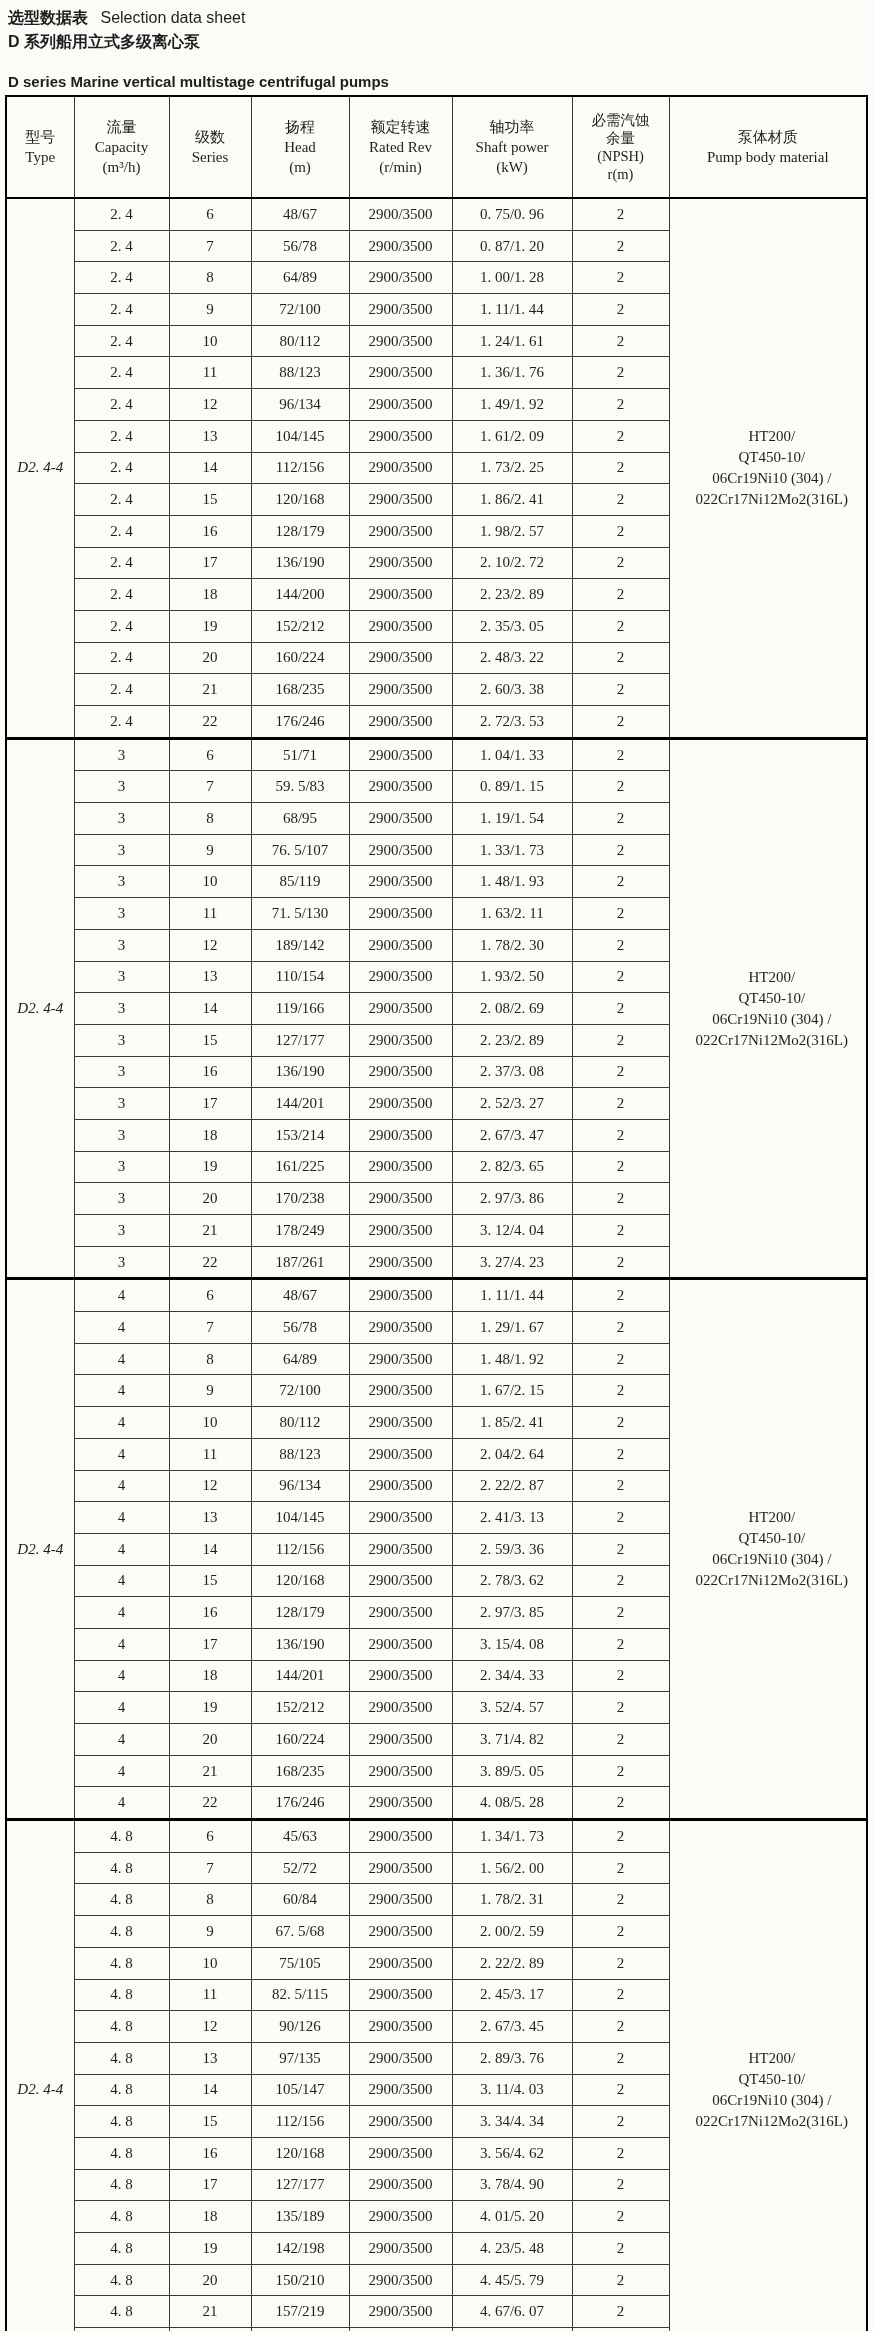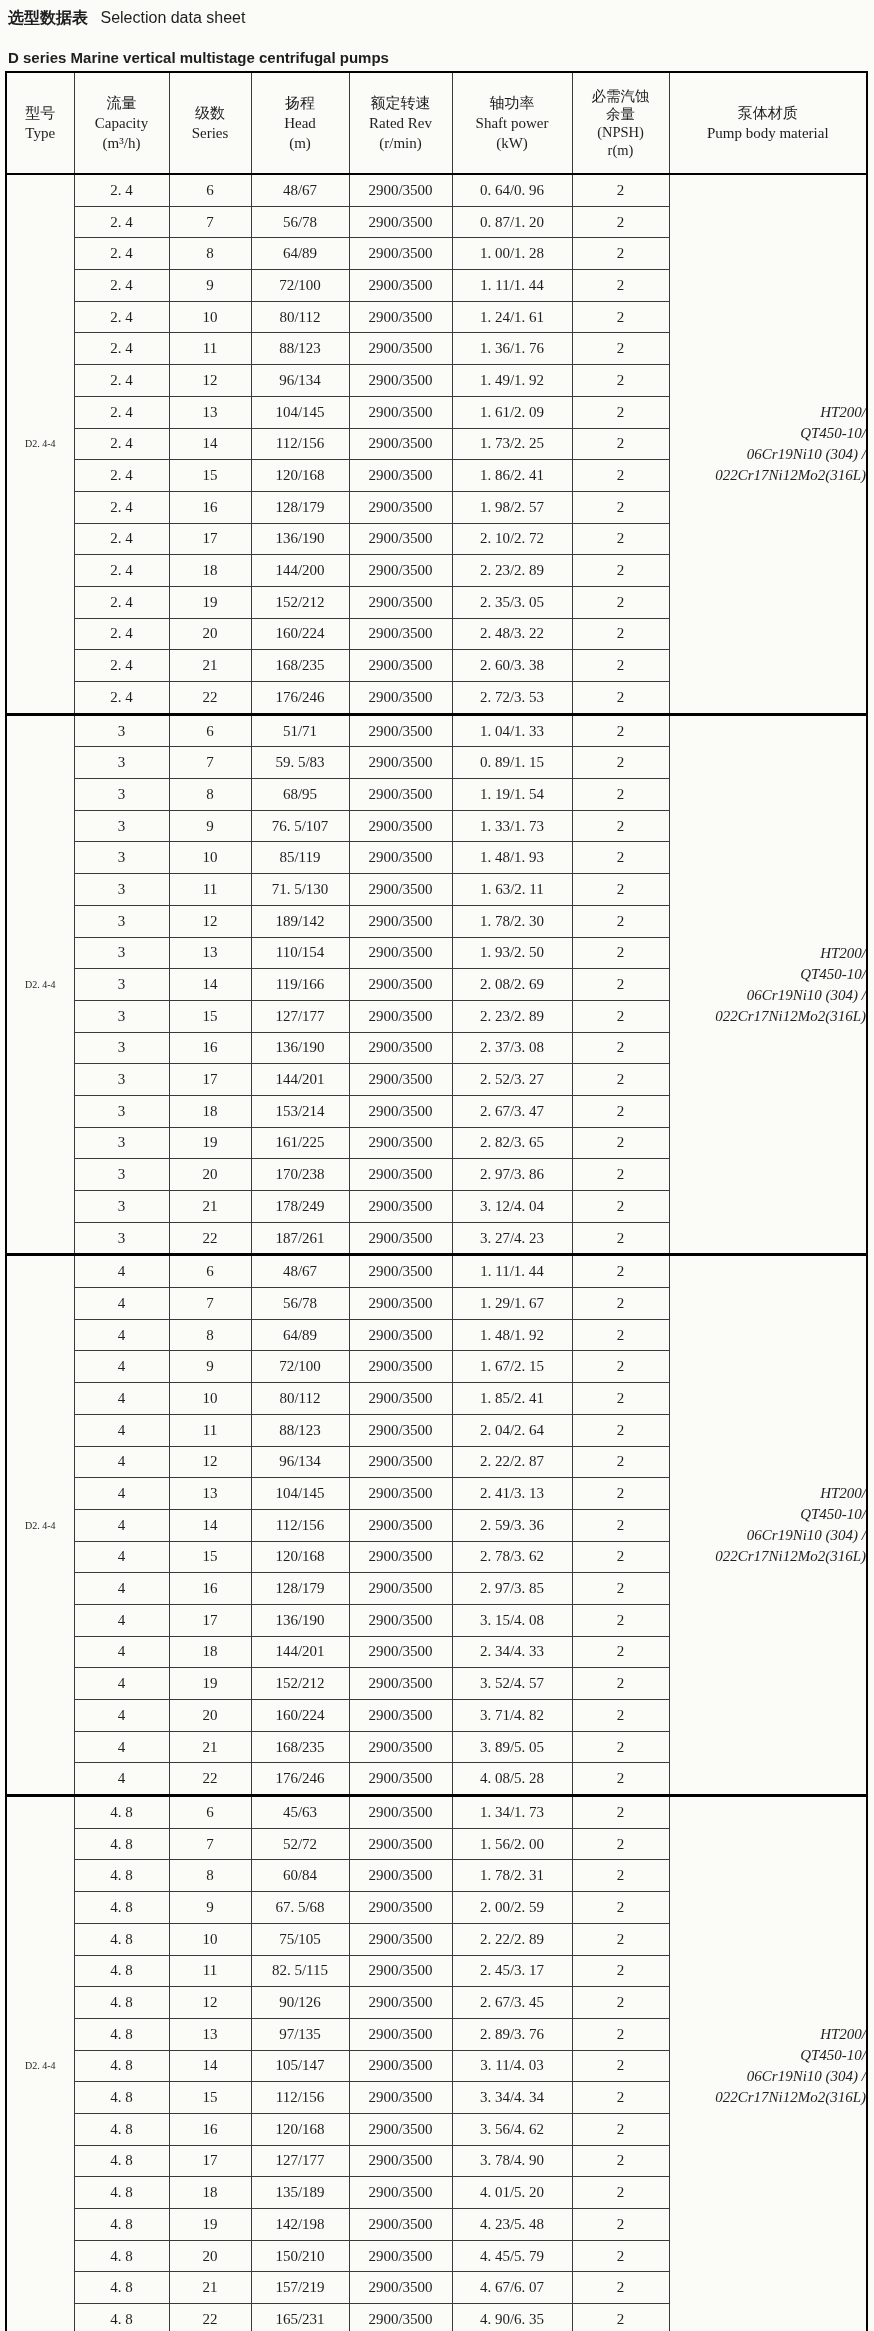--- a/index.html
+++ b/index.html
@@ -40,37 +40,37 @@
   }
   thead th {
     height: 100px;
     line-height: 1.35;
     border-bottom: 2px solid #000;
   }
   thead th div { pointer-events: none; }
   th.col-npsh { line-height: 1.25; font-size: 14.5px; margin-left: 8px; }
   tbody td { height: 30.7px; }
   tr.section-start td { border-top: 3px solid #000; }
-  td.type-cell { font-size: 10px; }
+  td.type-cell { font-size: 15px; font-style: italic; }
   td.material-cell {
-    text-align: right;
+    text-align: center;
     padding-left: 8px;
     line-height: 21px;
     font-size: 15px;
-    font-style: italic;
   }
 </style>
 </head>
 <body>
 
 <header class="titles">
   <div class="title-line1">
     <span class="zh">选型数据表</span>
     <span class="en">Selection data sheet</span>
   </div>
+  <div class="title-line2">D 系列船用立式多级离心泵</div>
   <div class="title-line3">D series Marine vertical multistage centrifugal pumps</div>
 </header>
 
 <table class="data-table">
   <colgroup>
     <col style="width:68px">
       <col style="width:95px">
       <col style="width:82px">
       <col style="width:98px">
     <col style="width:103px">
@@ -120,21 +120,21 @@
         </th>
       </tr>
   </thead>
   <tbody id="table-body">
       <tr>
         <td class="type-cell" rowspan="17">D2. 4-4</td>
         <td>2. 4</td>
         <td>6</td>
         <td>48/67</td>
         <td>2900/3500</td>
-        <td>0. 64/0. 96</td>
+        <td>0. 75/0. 96</td>
         <td>2</td>
         <td class="material-cell" rowspan="17">
           <div>HT200/</div>
           <div>QT450-10/</div>
           <div>06Cr19Ni10 (304) /</div>
           <div>022Cr17Ni12Mo2(316L)</div>
         </td>
       </tr>
       <tr>
         <td>2. 4</td>

